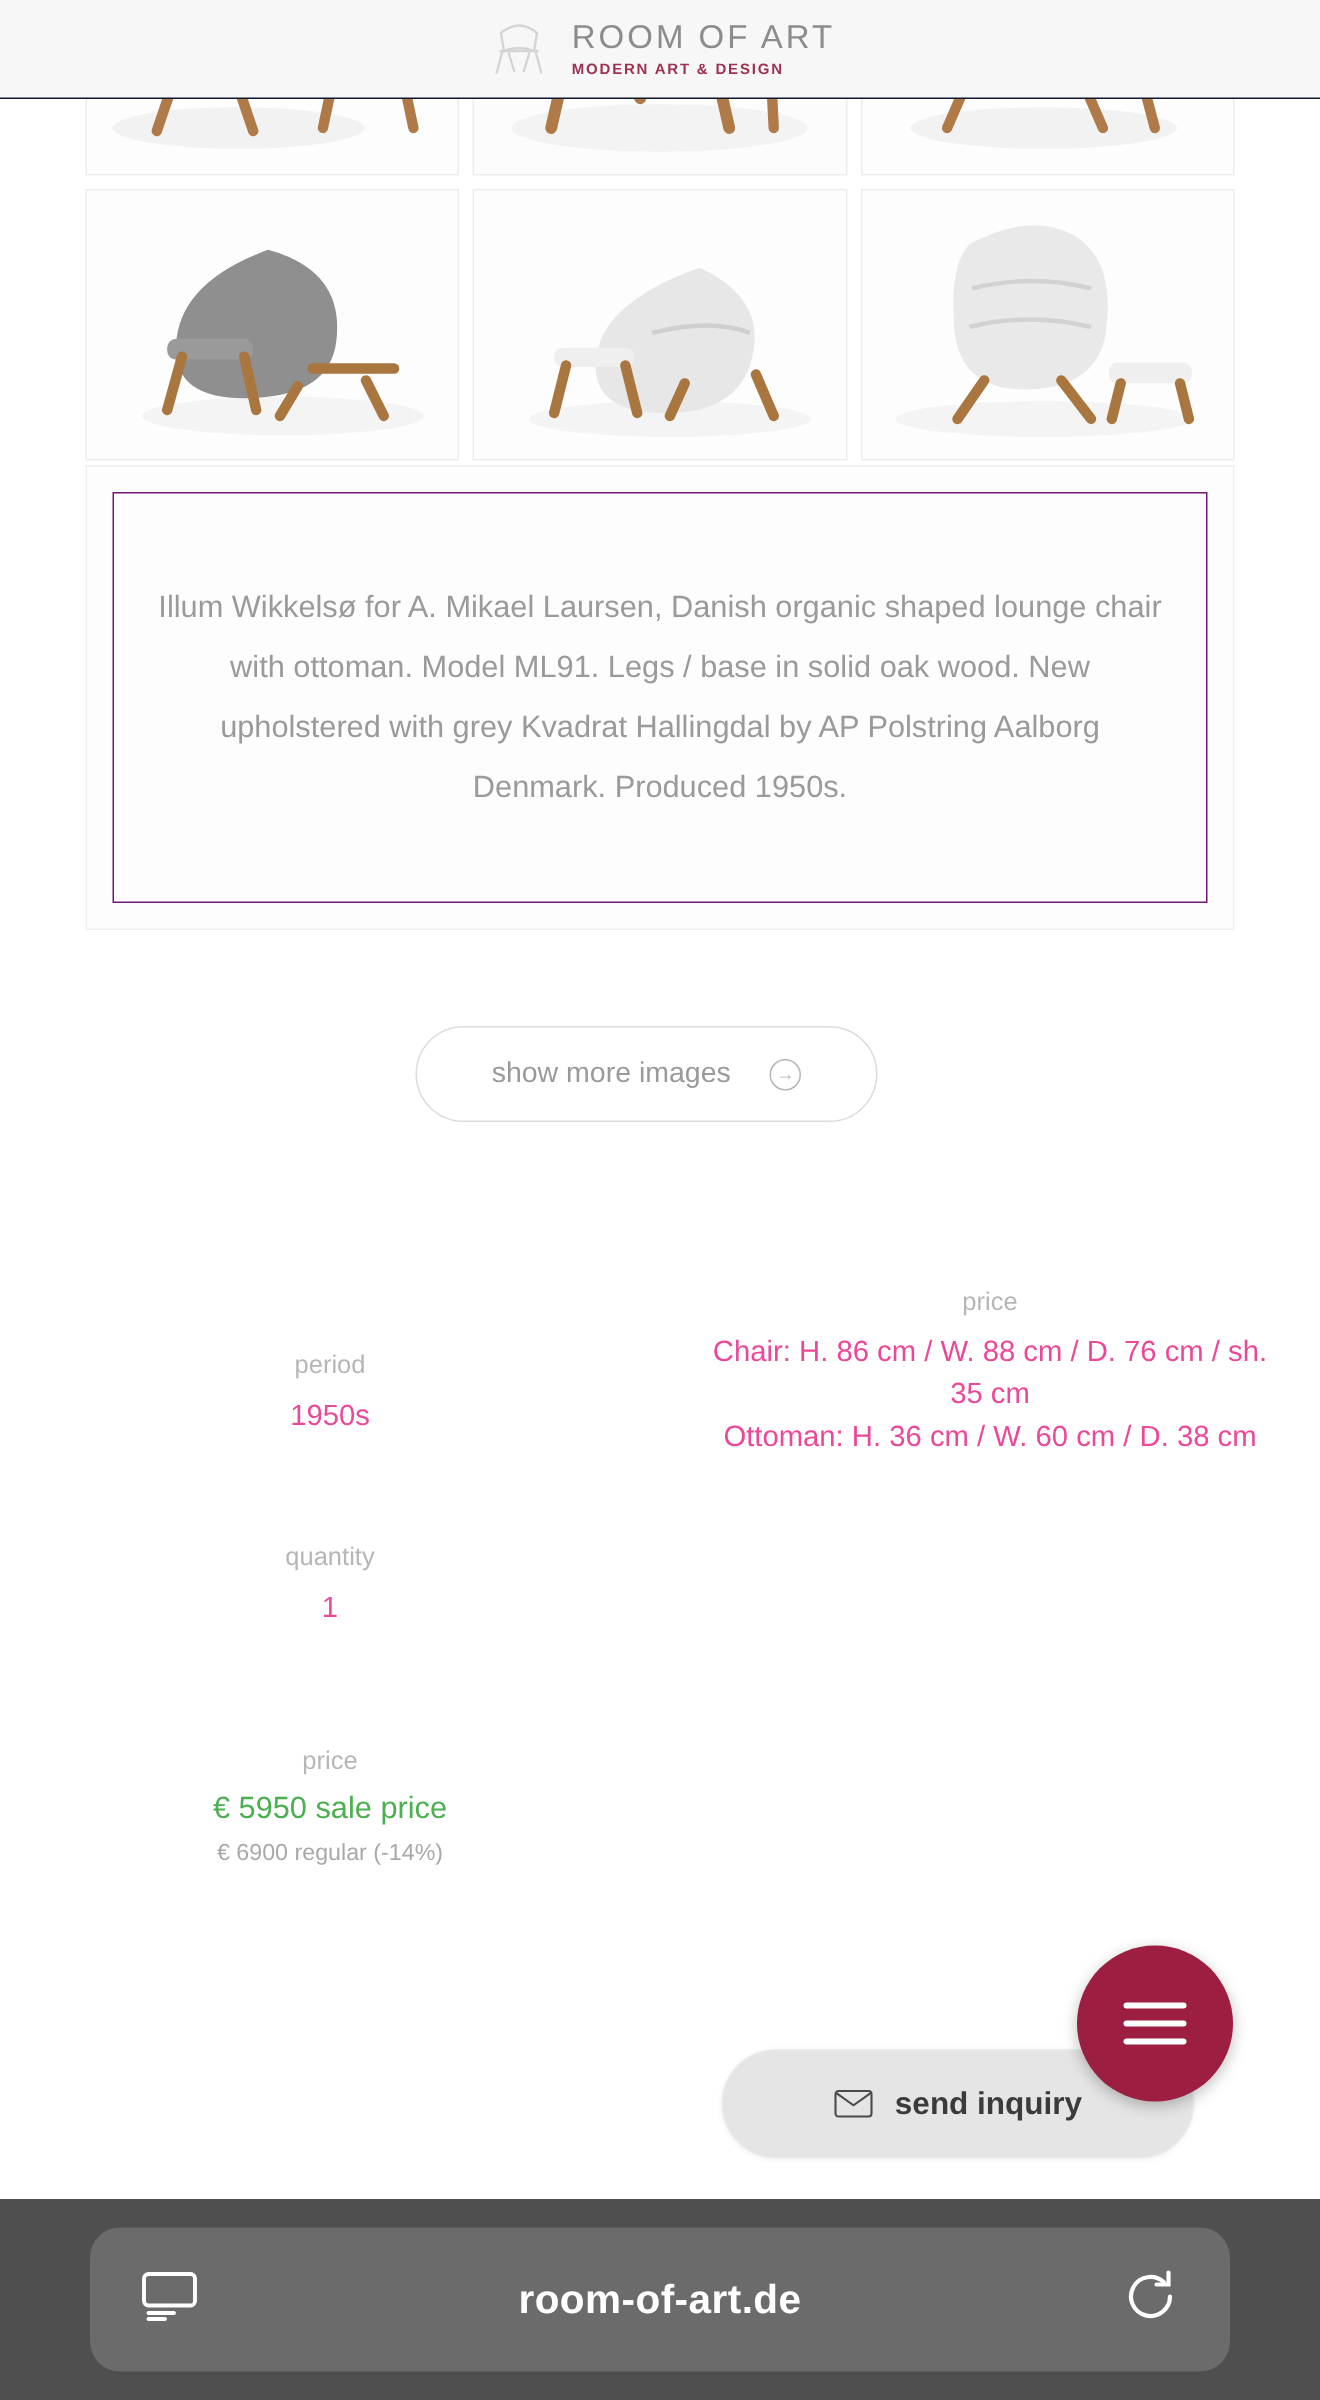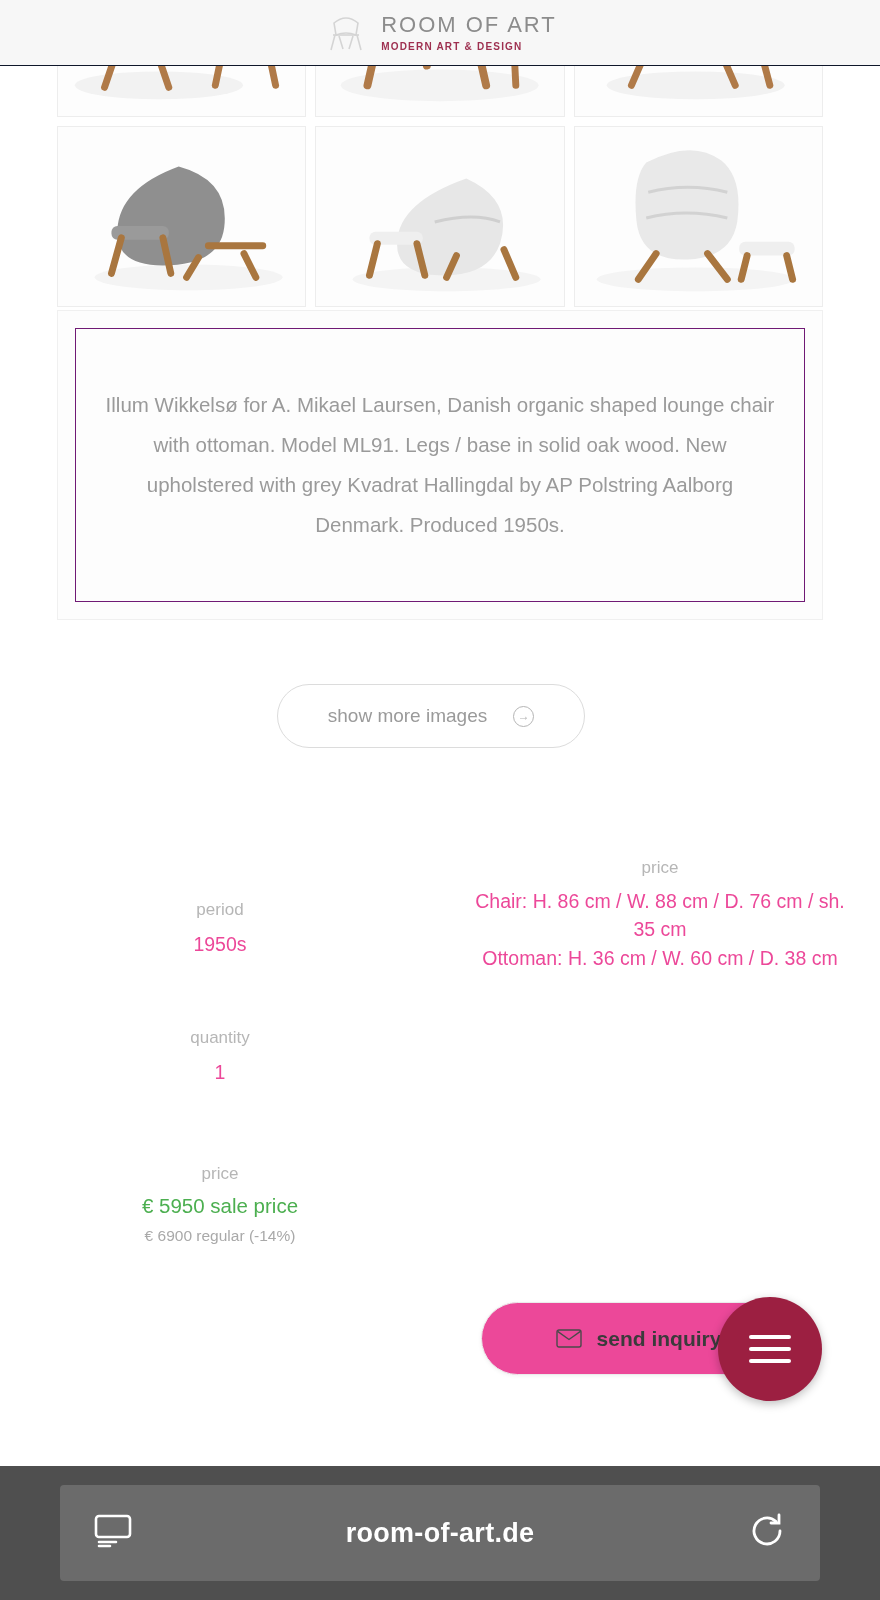--- a/index.html
+++ b/index.html
@@ -181,25 +181,25 @@
   .reg-price {
     font-size: 15.5px;
     color: #a9a9a9;
     font-weight: 300;
     margin-top: 9px;
   }
 
   
   .inquiry-btn {
     position: absolute;
-    top: 1302px;
+    top: 1366px;
     left: 481px;
     width: 315px;
     height: 73px;
-    background: #ec4899;
+    background: #e5e5e5;
     border: 1px solid #ebebeb;
     border-radius: 37px;
     display: flex;
     align-items: center;
     justify-content: center;
     gap: 15px;
     box-shadow: 0 1px 4px rgba(0,0,0,.06);
     cursor: pointer;
   }
   .inquiry-btn .label {
@@ -243,21 +243,21 @@
     height: 134px;
     background: #4f4f4f;
     display: flex;
     align-items: center;
     justify-content: center;
   }
   .url-pill {
     width: 760px;
     height: 96px;
     background: #6b6b6b;
-    border-radius: 4px;
+    border-radius: 20px;
     display: flex;
     align-items: center;
     justify-content: space-between;
     padding: 0 34px;
   }
   .url-text {
     font-size: 27px;
     color: #ffffff;
     font-weight: 700;
     letter-spacing: .3px;

